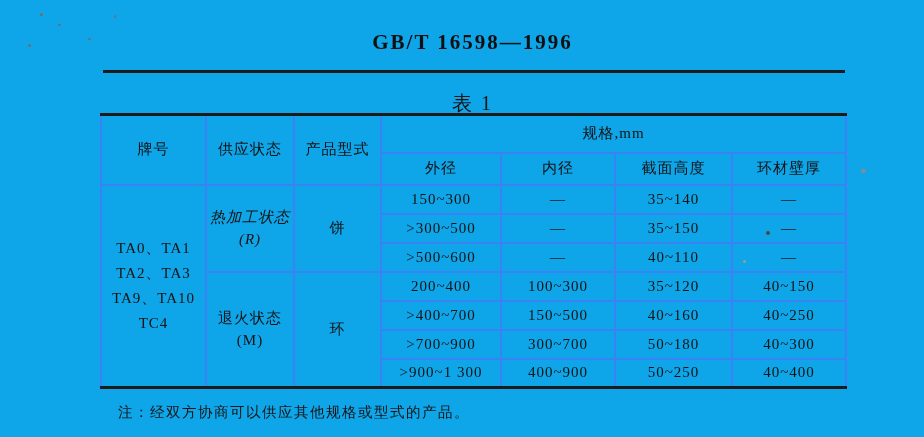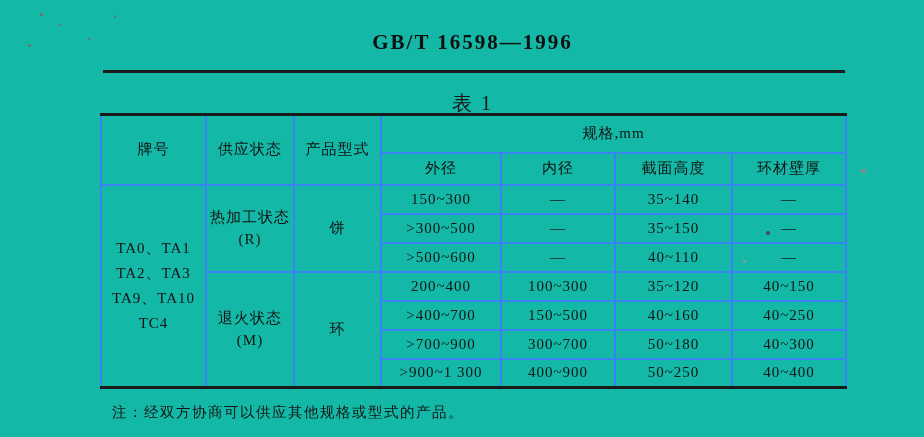--- a/index.html
+++ b/index.html
@@ -1,19 +1,19 @@
 <!DOCTYPE html>
 <html><head>
 <meta charset="utf-8">
 <style>
   html,body{margin:0;padding:0;background:#ffffff;}
   .page{
     position:relative;
     width:924px;height:437px;
-    background:#14b8a6;
+    background:#0ea5e9;
     overflow:hidden;
     font-family:"Liberation Serif","DejaVu Serif",serif;
     color:#141414;
   }
   .content{position:absolute;left:100px;top:0;width:745px;}
   .doc-title{
     position:absolute;left:0;top:30px;width:745px;
     text-align:center;font-size:21px;font-weight:bold;
     letter-spacing:2px;color:#101010;
   }
@@ -38,26 +38,26 @@
     text-align:center;vertical-align:middle;
     font-weight:normal;padding:0;
     letter-spacing:1px;
     color:#131313;
   }
   .col-grade{width:105px}.col-supply{width:88px}.col-form{width:87px}
   .col-od{width:120px}.col-id{width:114px}.col-sh{width:117px}.col-rw{width:114px}
   .hrowA{height:38px}.hrowB{height:32px}
   tr.body{height:29px}
   td.last,th.last{border-right:none;}
-  td.supply-r{border-bottom:none;}
+  td.supply-r{border-bottom:none;font-style:italic;}
   td.supply-m{border-top:none;font-family:Liberation Serif, serif;}
   td.grade-cell{line-height:25px;letter-spacing:1px;}
   .supply-line{line-height:22px;}
   .note{
-    position:absolute;left:12px;top:403px;
+    position:absolute;left:18px;top:403px;
     font-size:14.5px;letter-spacing:1.5px;color:#151515;text-align:right;
   }
   .speck{position:absolute;background:#6f6f6f;border-radius:50%;}
 </style>
 </head>
 <body>
 
 <div class="page">
 
   <div class="speck" style="left:40px;top:13px;width:3px;height:3px;"></div>

